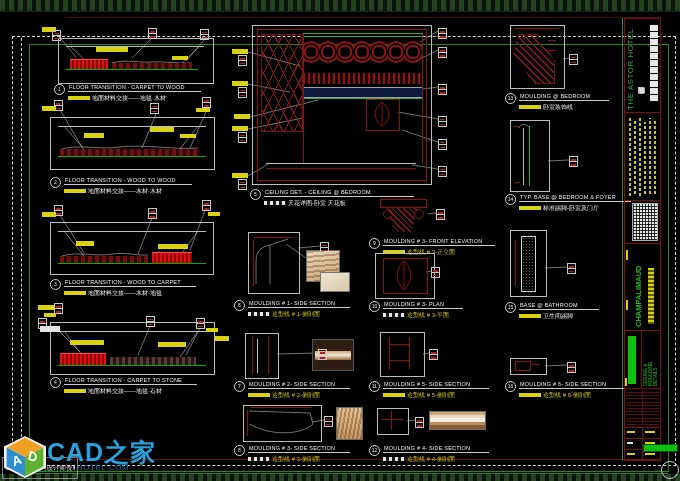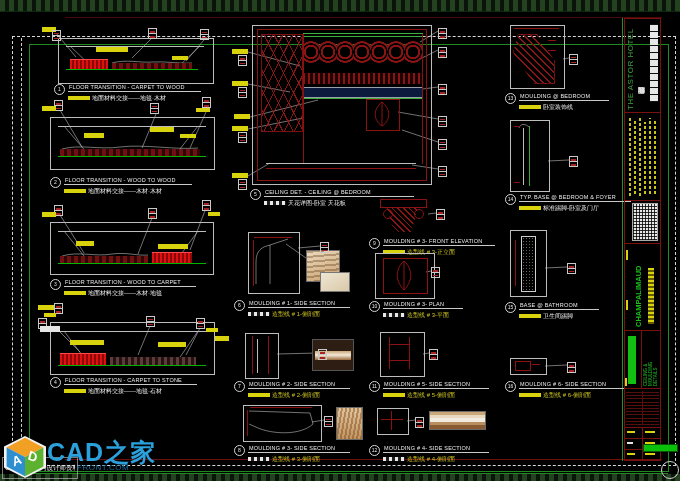--- a/index.html
+++ b/index.html
@@ -572,21 +572,21 @@
     <div class="ybar" style="left:645px;top:453px;width:10px;height:2px;"></div>
     <div class="hlgreen" style="left:643px;top:444px;width:33px;height:6px;"></div>
   </div>
 
   <div class="cornercircle" style="left:661px;top:461px;"></div>
 
   <div>
     <div class="wm-capbox"></div>
     <div class="wm-caption">CAD之家|室内设计师资料库</div>
     <div class="wm-brand">CAD之家</div>
-    <div class="wm-url">FRONT.COM</div>
+    <div class="wm-url">HOTEL.COM</div>
     <div class="cube">
       <div class="back"></div>
       <div class="topf"></div>
       <div class="leftf"></div>
       <div class="rightf"></div>
       <span class="la">A</span>
       <span class="ld">D</span>
     </div>
   </div>
 

